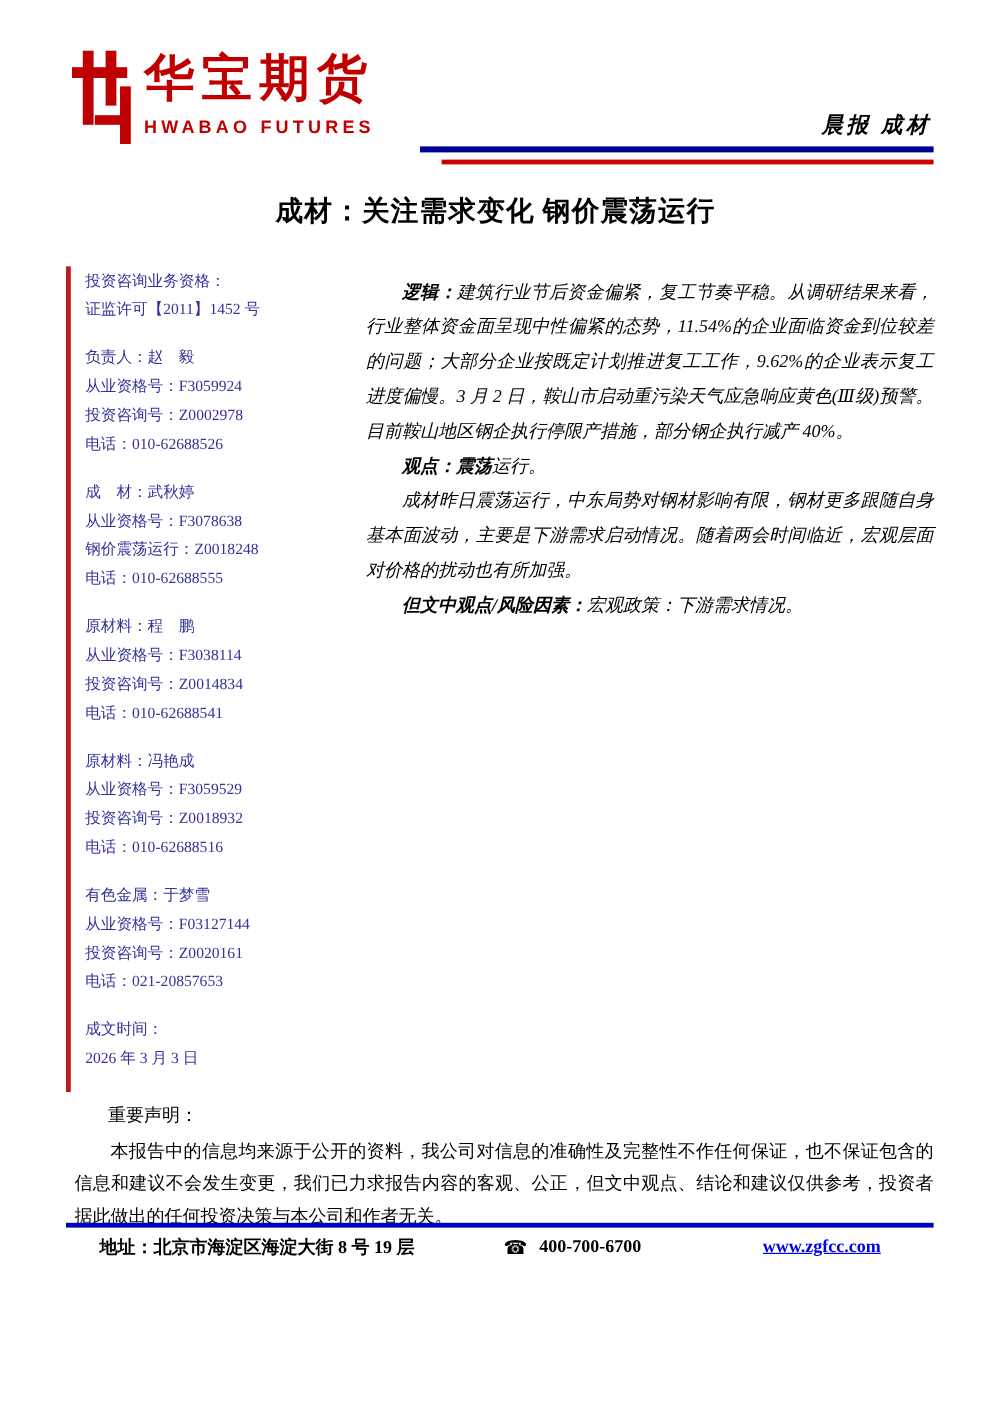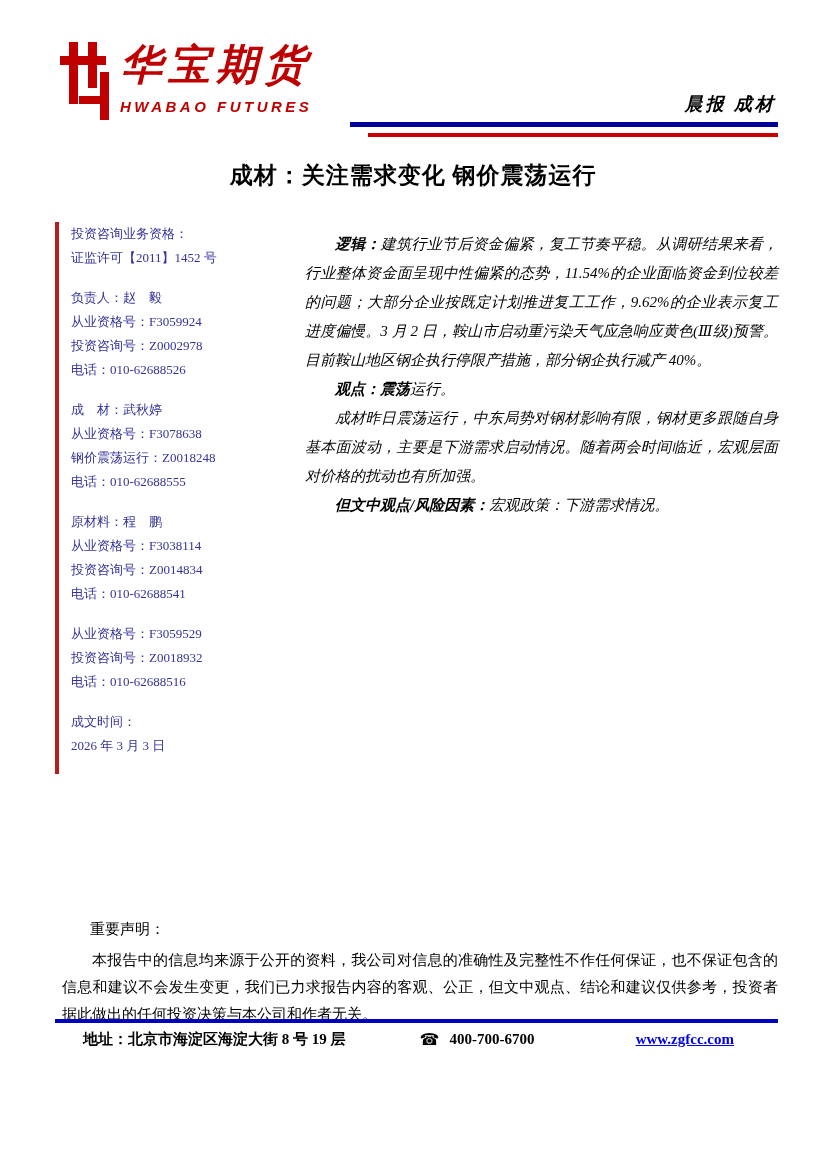--- a/index.html
+++ b/index.html
@@ -6,21 +6,21 @@
   html,body { background:#ffffff; }
   .page {
     position:relative; width:826px; height:1169px; margin:0 auto;
     background:#ffffff; overflow:hidden;
     font-family:"Liberation Serif","DejaVu Serif",serif; color:#000;
   }
 
   
   .logo { position:absolute; left:60px; top:42px; display:flex; align-items:flex-start; }
   .logo-mark { width:52px; height:78px; margin-right:8px; }
-  .logo-texts { display:flex; flex-direction:column;font-style:italic; }
+  .logo-texts { display:flex; flex-direction:column; }
   .logo-cn {
     font-family:"Liberation Sans","DejaVu Sans",sans-serif;
     font-size:42px; font-weight:bold; color:#c00000; letter-spacing:6px; line-height:46px;
   }
   .logo-en {
     font-family:"Liberation Sans","DejaVu Sans",sans-serif;
     font-size:15px; font-weight:bold; color:#c00000; letter-spacing:3.5px; margin-top:10px;
   }
   .report-type {
     position:absolute; right:50px; top:92px;
@@ -119,25 +119,32 @@
     </div>
 
     <div class="sb-block">
       <div class="sb-line">原材料：程　鹏</div>
       <div class="sb-line">从业资格号：F3038114</div>
       <div class="sb-line">投资咨询号：Z0014834</div>
       <div class="sb-line">电话：010-62688541</div>
     </div>
 
     <div class="sb-block">
+      <div class="sb-line">原材料：冯艳成</div>
       <div class="sb-line">从业资格号：F3059529</div>
       <div class="sb-line">投资咨询号：Z0018932</div>
       <div class="sb-line">电话：010-62688516</div>
     </div>
 
+    <div class="sb-block">
+      <div class="sb-line">有色金属：于梦雪</div>
+      <div class="sb-line">从业资格号：F03127144</div>
+      <div class="sb-line">投资咨询号：Z0020161</div>
+      <div class="sb-line">电话：021-20857653</div>
+    </div>
 
     <div class="sb-block">
       <div class="sb-line">成文时间：</div>
       <div class="sb-line">2026 年 3 月 3 日</div>
     </div>
   </div>
 
   <div class="main">
     <p><b>逻辑：</b><span>建筑行业节后资金偏紧，复工节奏平稳。从调研结果来看，行业整体资金面呈现中性偏紧的态势，11.54%的企业面临资金到位较差的问题；大部分企业按既定计划推进复工工作，9.62%的企业表示复工进度偏慢。3 月 2 日，鞍山市启动重污染天气应急响应黄色(Ⅲ级)预警。目前鞍山地区钢企执行停限产措施，部分钢企执行减产 40%。</span></p>
     <p><b>观点：</b><b>震荡</b><span>运行。</span></p>

